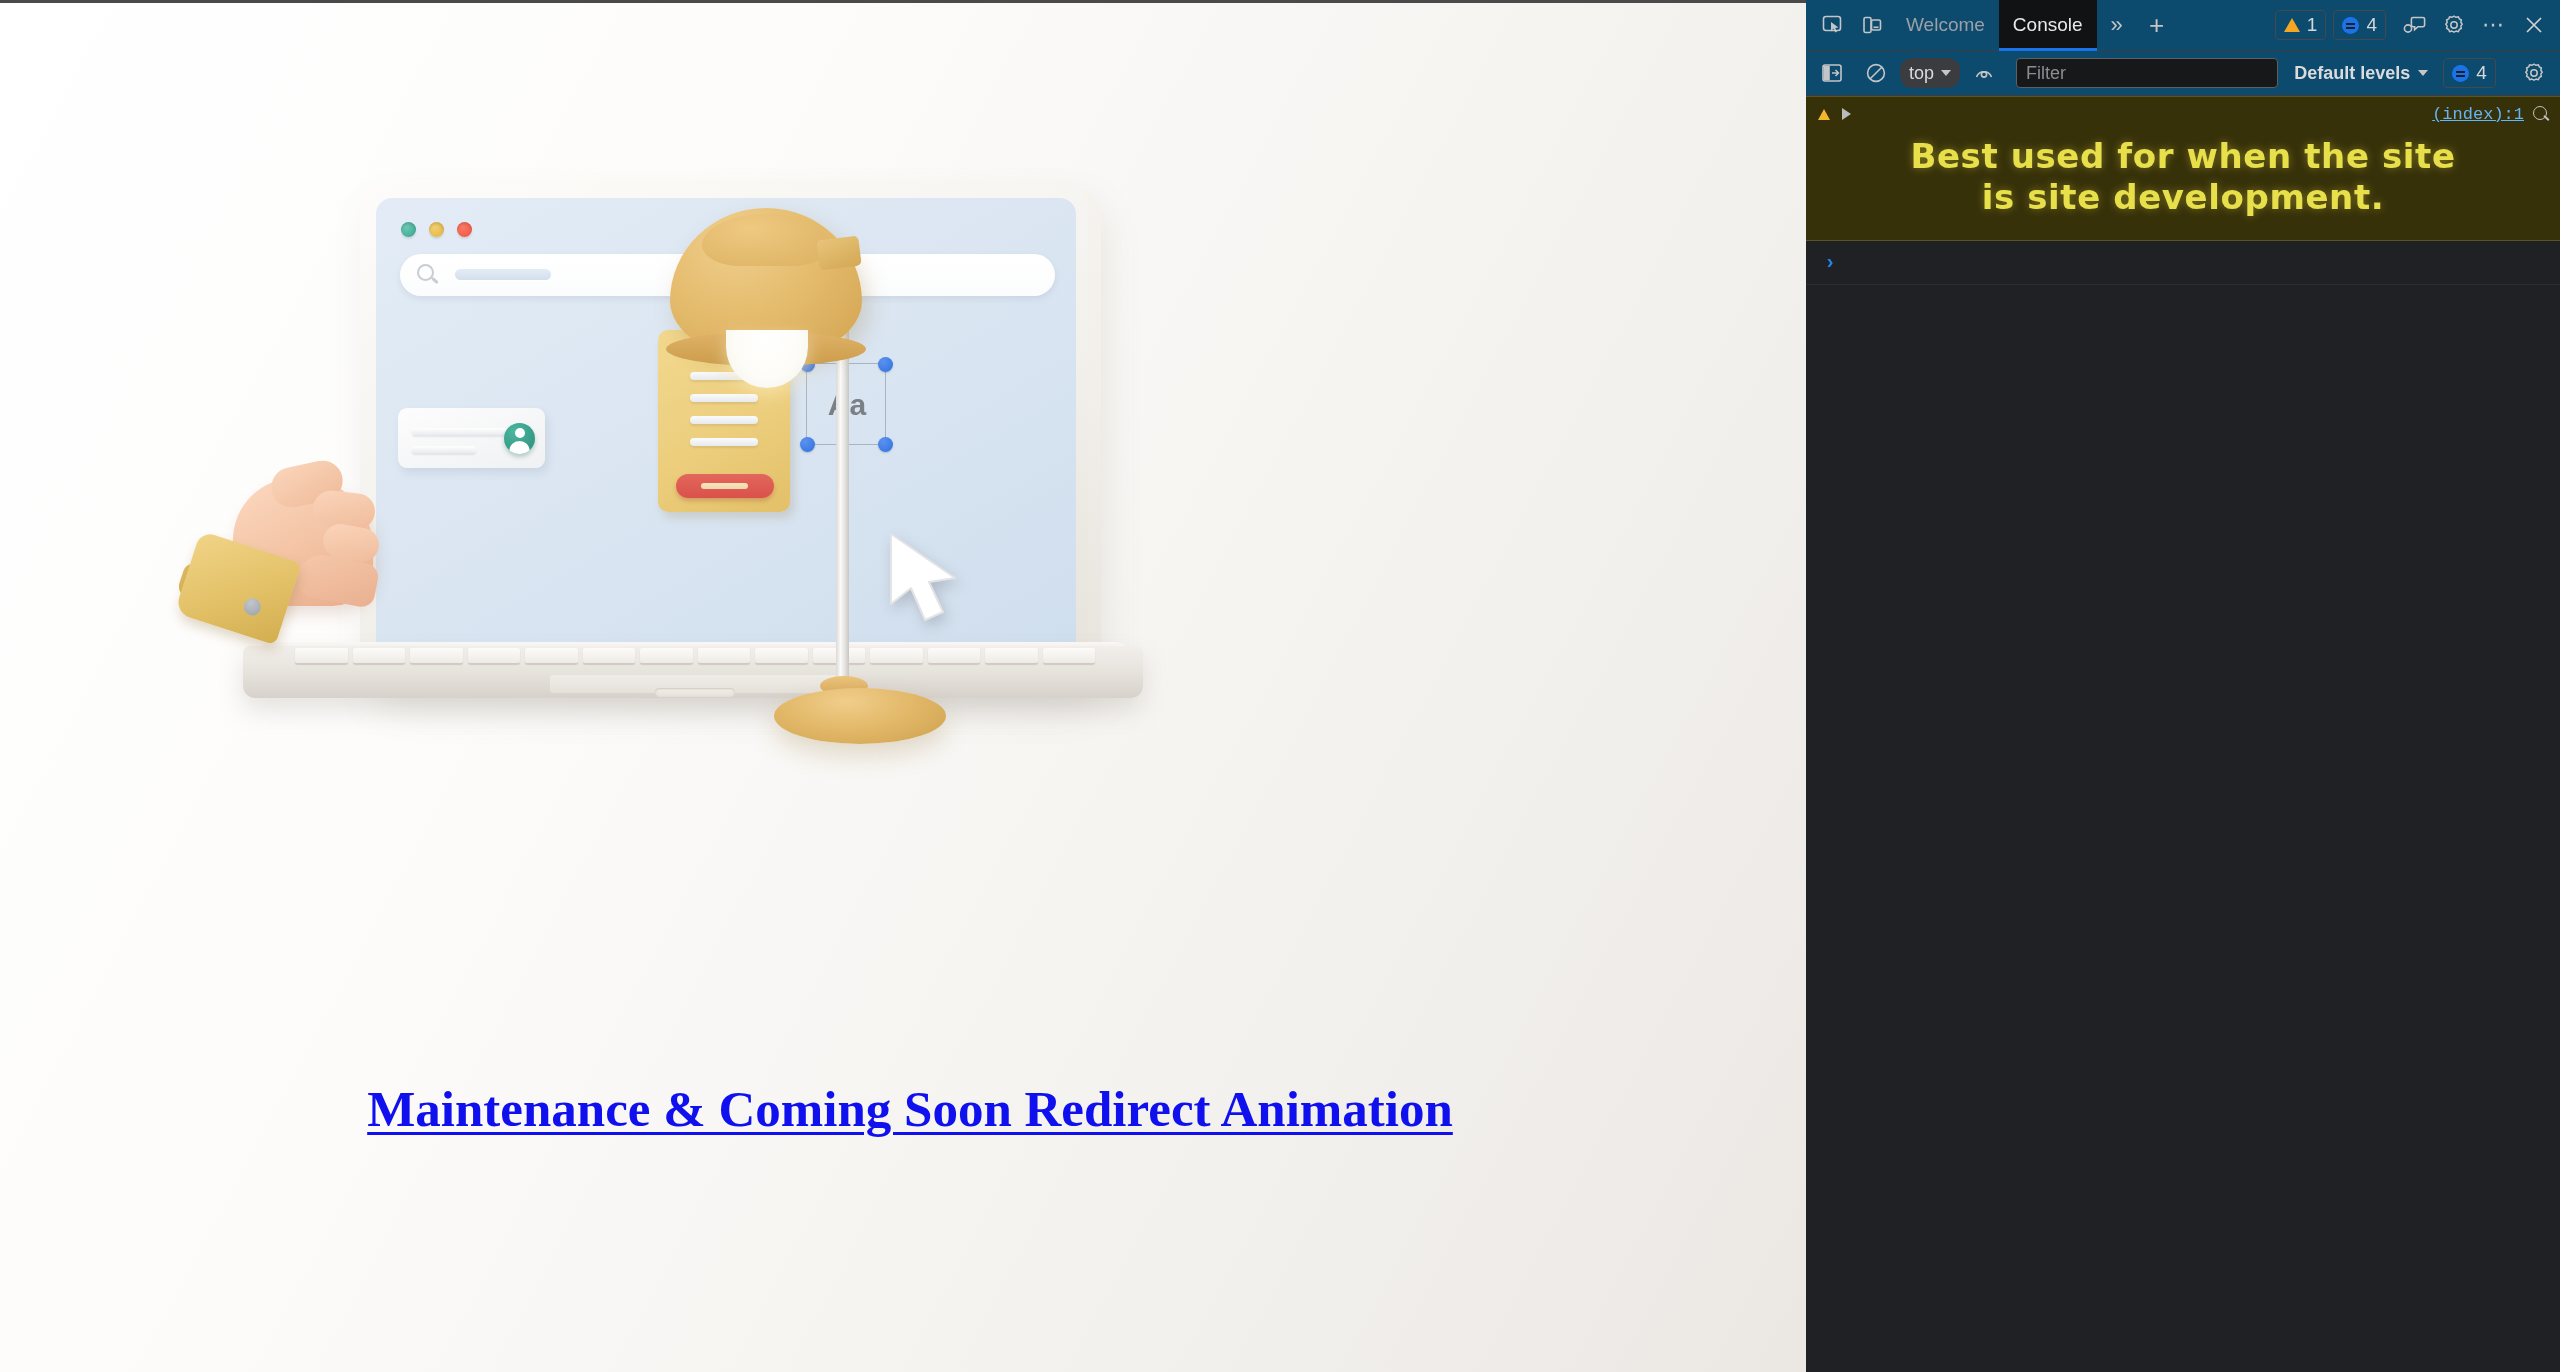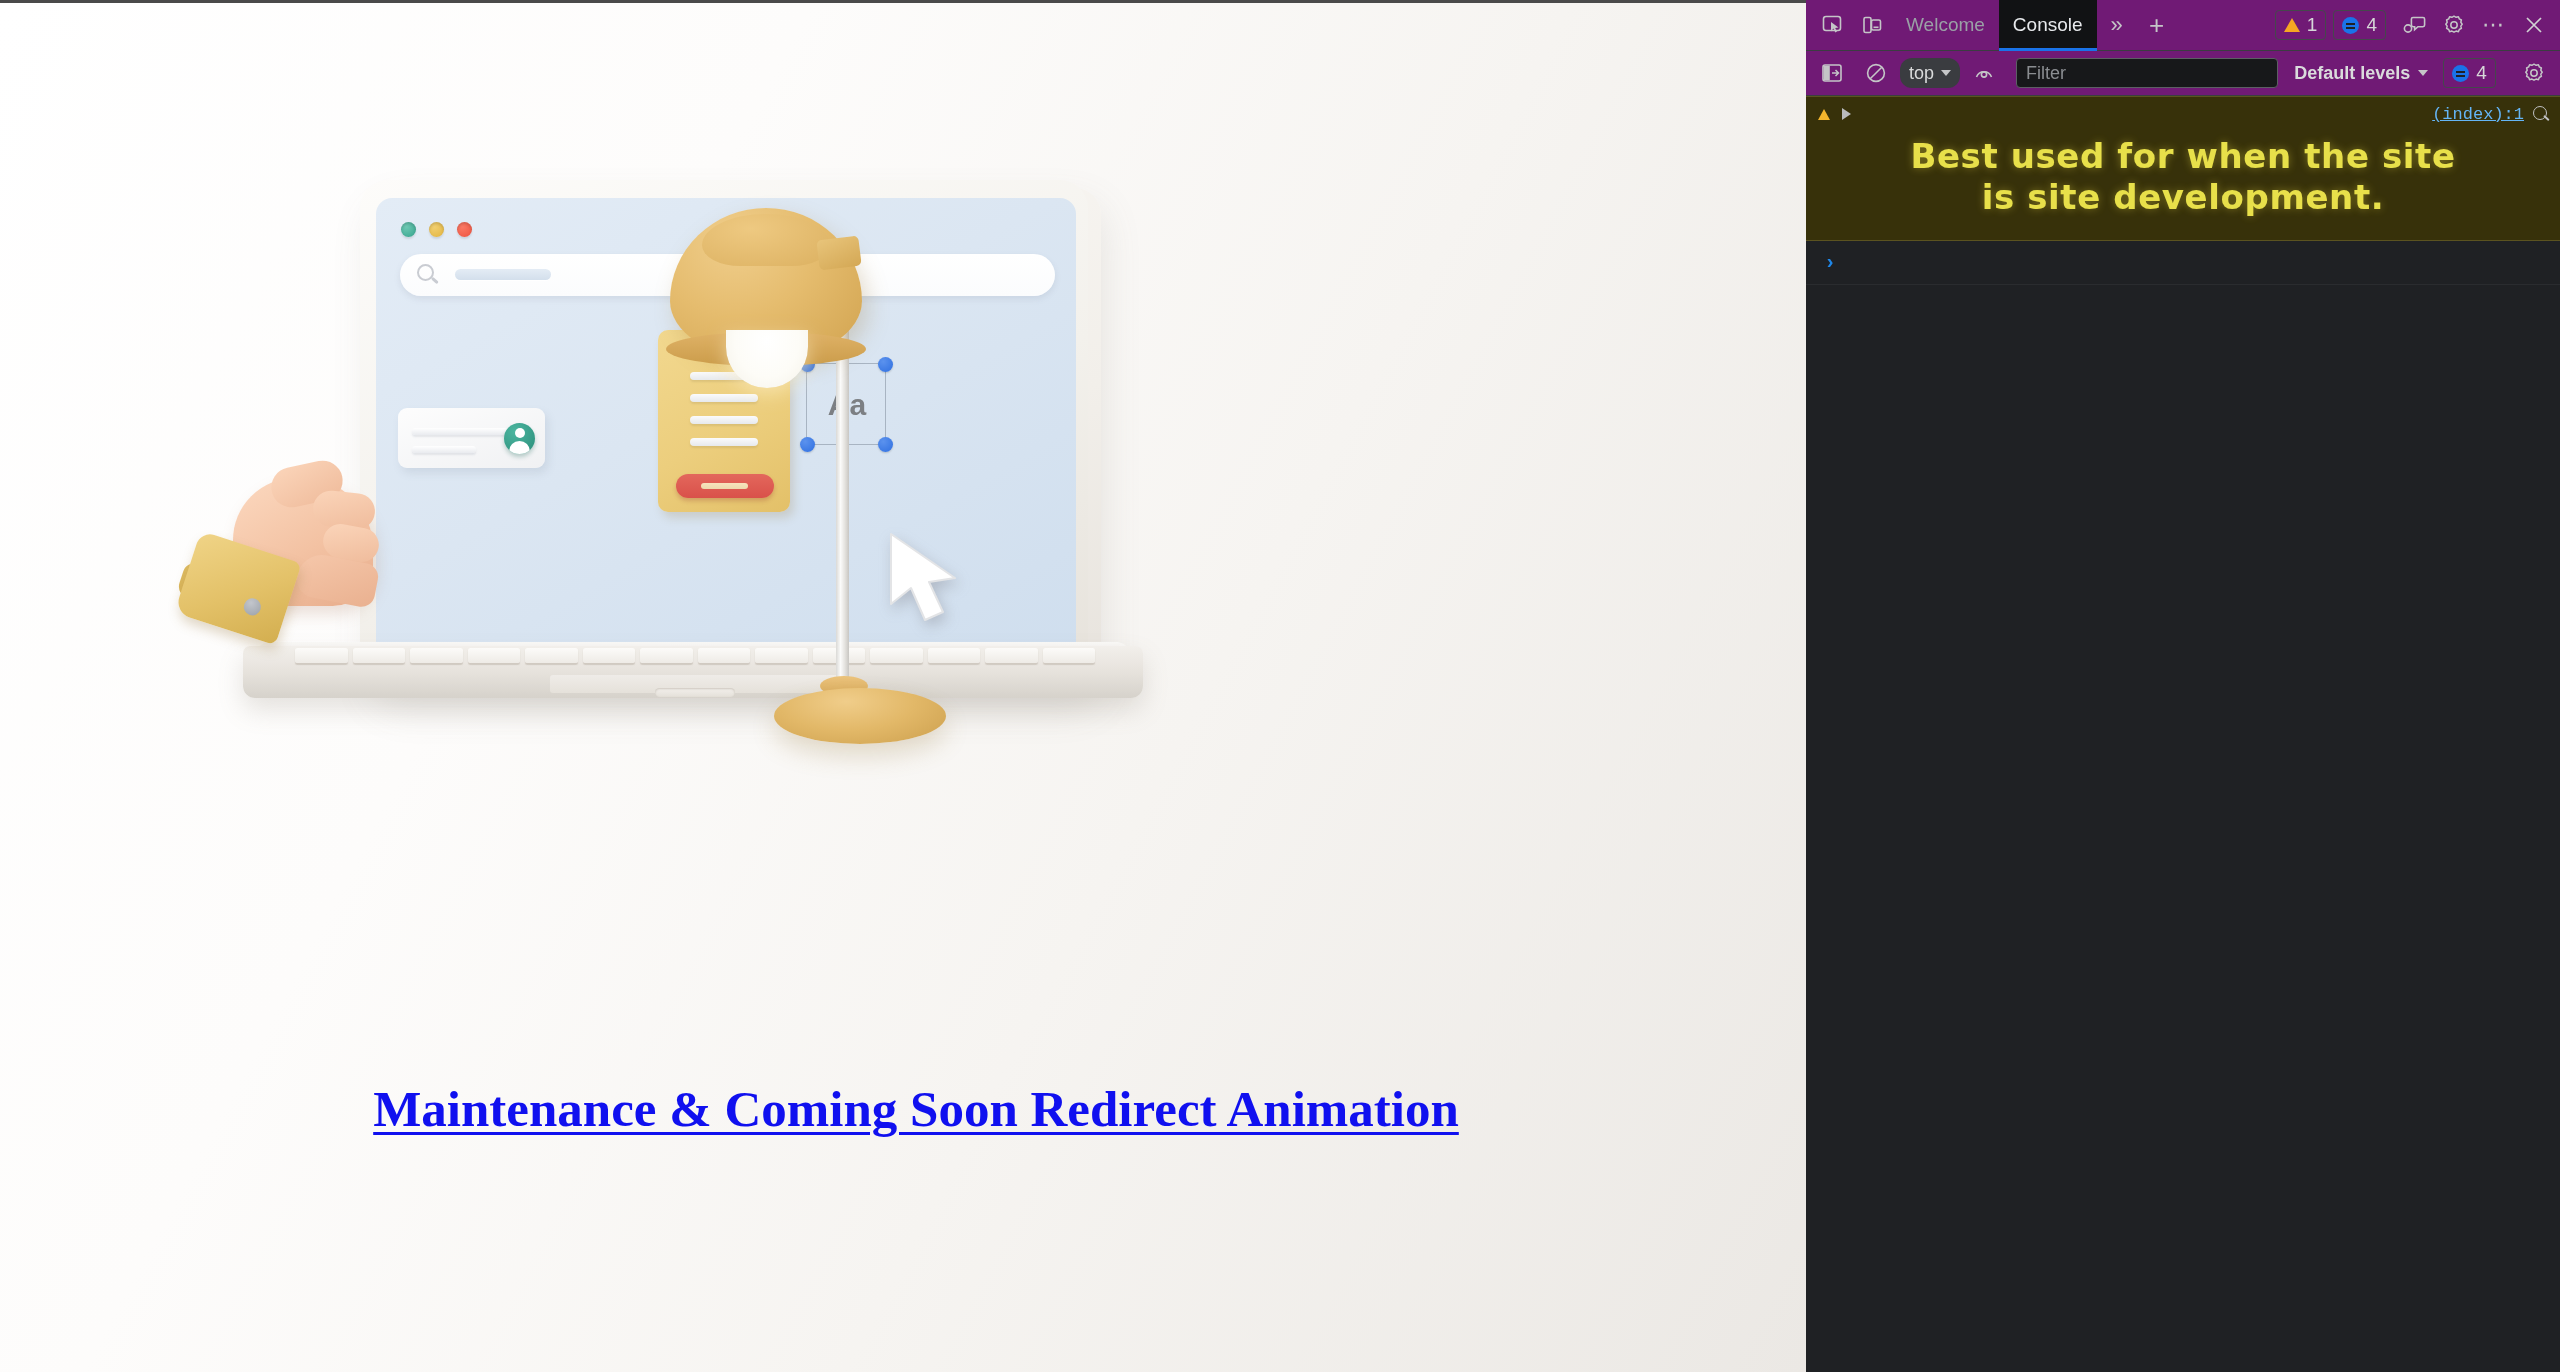--- a/index.html
+++ b/index.html
@@ -236,40 +236,40 @@
   .cursor svg { position:absolute; left:0; top:0; filter: drop-shadow(3px 6px 7px rgba(120,120,130,.35)); }
 
   
   #maint-text {
     position: absolute; left: 0; top: 978px; width: 1806px;
     text-align: center;
     font-family: "Liberation Serif", serif;
     font-size: 25px; color: #111;
   }
   #maint-link-wrap {
-    position: absolute; left: 13px; top: 1080px; width: 1806px; text-align: center;
+    position: absolute; left: 7px; top: 1080px; width: 1806px; text-align: center;
   }
   #maint-link {
     font-family: "Liberation Serif", serif;
     font-size: 51px; font-weight: 700;
     color: #1010ef; text-decoration: underline;
     text-decoration-thickness: 3px; text-underline-offset: 6px;
     cursor: pointer;
   }
 
   
   #devtools {
     width: 754px; height: 1372px;
     background: #1f2124; color: #cfd0d1;
     display: flex; flex-direction: column;
     font-size: 19px;
   }
   .dt-row {
     display: flex; align-items: center;
-    background: #701a75;
+    background: #0c4a6e;
   }
   #dt-tabbar { height: 51px; padding: 0 6px; gap: 0; border-bottom: 1px solid #3b3d41; }
   .ico-btn {
     width: 40px; height: 40px; display:flex; align-items:center; justify-content:center;
     border-radius: 3px; cursor: pointer; color:#c4c5c7; flex: none;
   }
   .tab {
     height: 51px; padding: 0 14px; display:flex; align-items:center;
     color: #9aa0a6; cursor: pointer; font-size: 19px; white-space: nowrap;
   }

